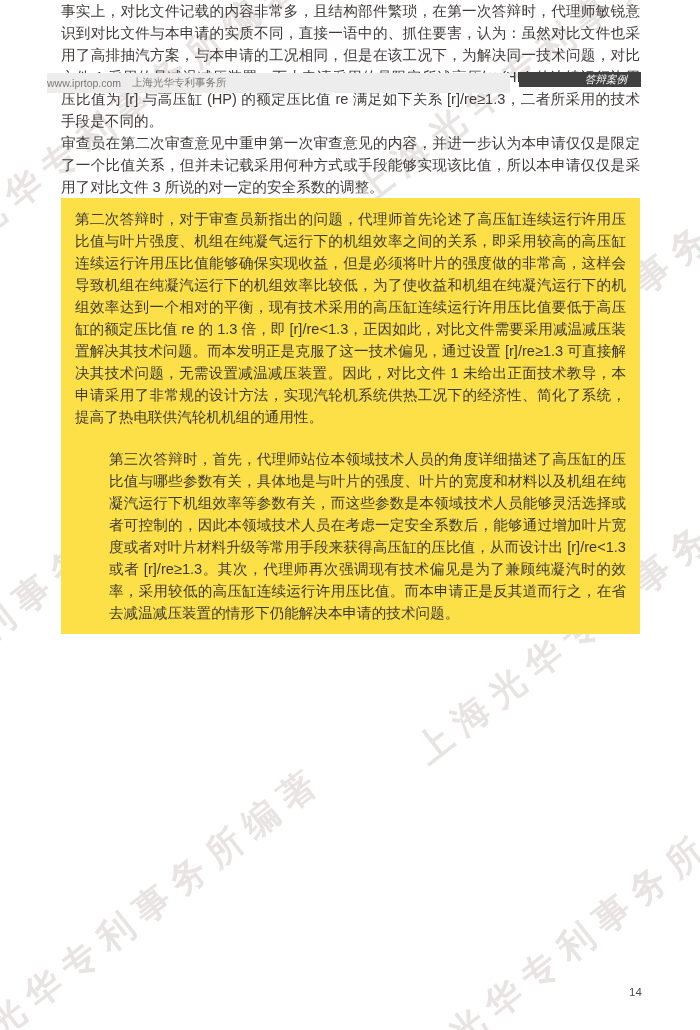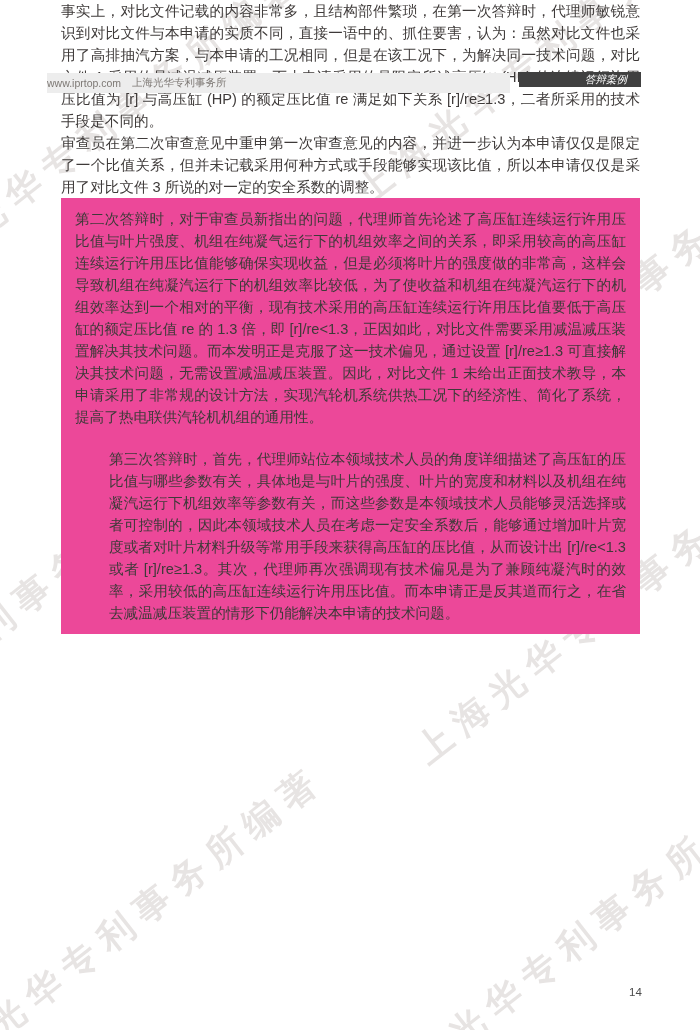--- a/index.html
+++ b/index.html
@@ -60,21 +60,21 @@
   .content p, .content .hbox {
     margin:0;
     font-size:14.6px;
     line-height:22px;
     text-align:justify;
     text-justify:inter-character;
   }
   .p1 { margin-top:105px; }
   .p2 { margin-top:18px; }
   .hbox {
-    background:#ec4899;
+    background:#fde047;
     padding:10px 14px;
     box-sizing:border-box;
     width:100%;
   }
   .b1 { margin-top:13px; }
   .p3 { margin-top:26px; }
   .b2 { margin-top:6px;padding-left:48px; }
   .p4 { margin-top:24px; }
 
   .page-number {

